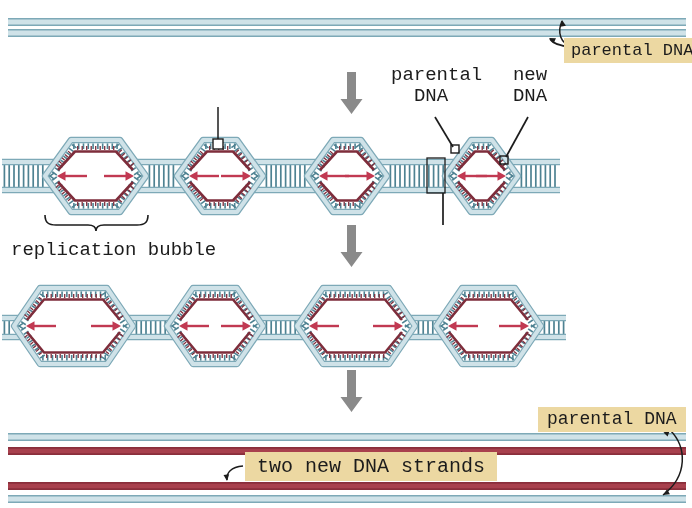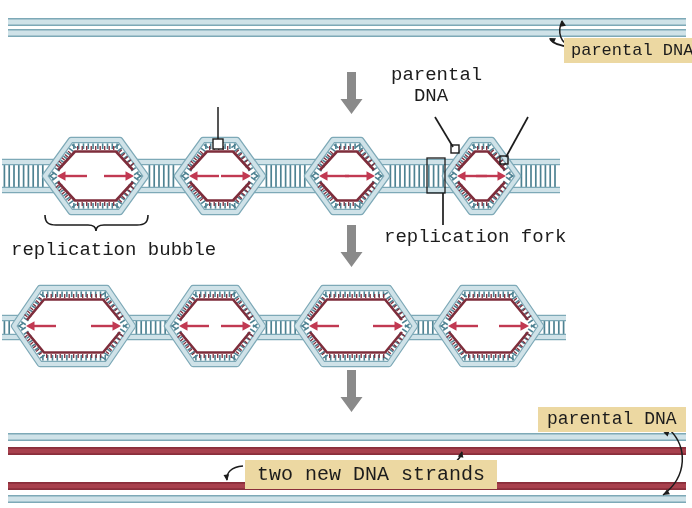--- a/index.html
+++ b/index.html
@@ -1033,23 +1033,23 @@
         <path d="M 462 451 L 463.3852217022638 457.8615713095163 L 457.8151621239889 456.61133958618643 Z" fill="#1c1c1c"></path>
         <path d="M 670 430 C 687 447 688 476 663 495" fill="none" stroke="#1c1c1c" stroke-width="1.5"></path>
         <path d="M 670 430 L 667.5944797757877 436.57369549423345 L 663.4993475509644 432.59644328589087 Z" fill="#1c1c1c"></path>
         <path d="M 663 495 L 667.005501995967 489.2592723666504 L 669.9483170169416 494.1509472147856 Z" fill="#1c1c1c"></path>
       </g>
     </svg>
 
 
   <div class="lbl callout" style="left:391px;top:65px;width:80px;">parental DNA</div>
 
+  <div class="lbl callout" style="left:497px;top:65px;width:66px;">new DNA</div>
 
   <div class="lbl tan" style="left:564px;top:38px;">parental DNA</div>
 
   <div class="lbl" style="left:11px;top:240px;">replication bubble</div>
 
-  <div class="lbl" style="left:384px;top:227px;">replication fork</div>
 
-  <div class="lbl tan" style="left:245px;top:452px;font-size:20px;padding:4px 12px;margin-top:8px;">two new DNA strands</div>
+  <div class="lbl tan" style="left:245px;top:452px;font-size:20px;padding:4px 12px;">two new DNA strands</div>
 
   <div class="lbl tan" style="left:538px;top:407px;font-size:18px;padding:2px 9px;">parental DNA</div>
 </div>
 
 </body></html>

